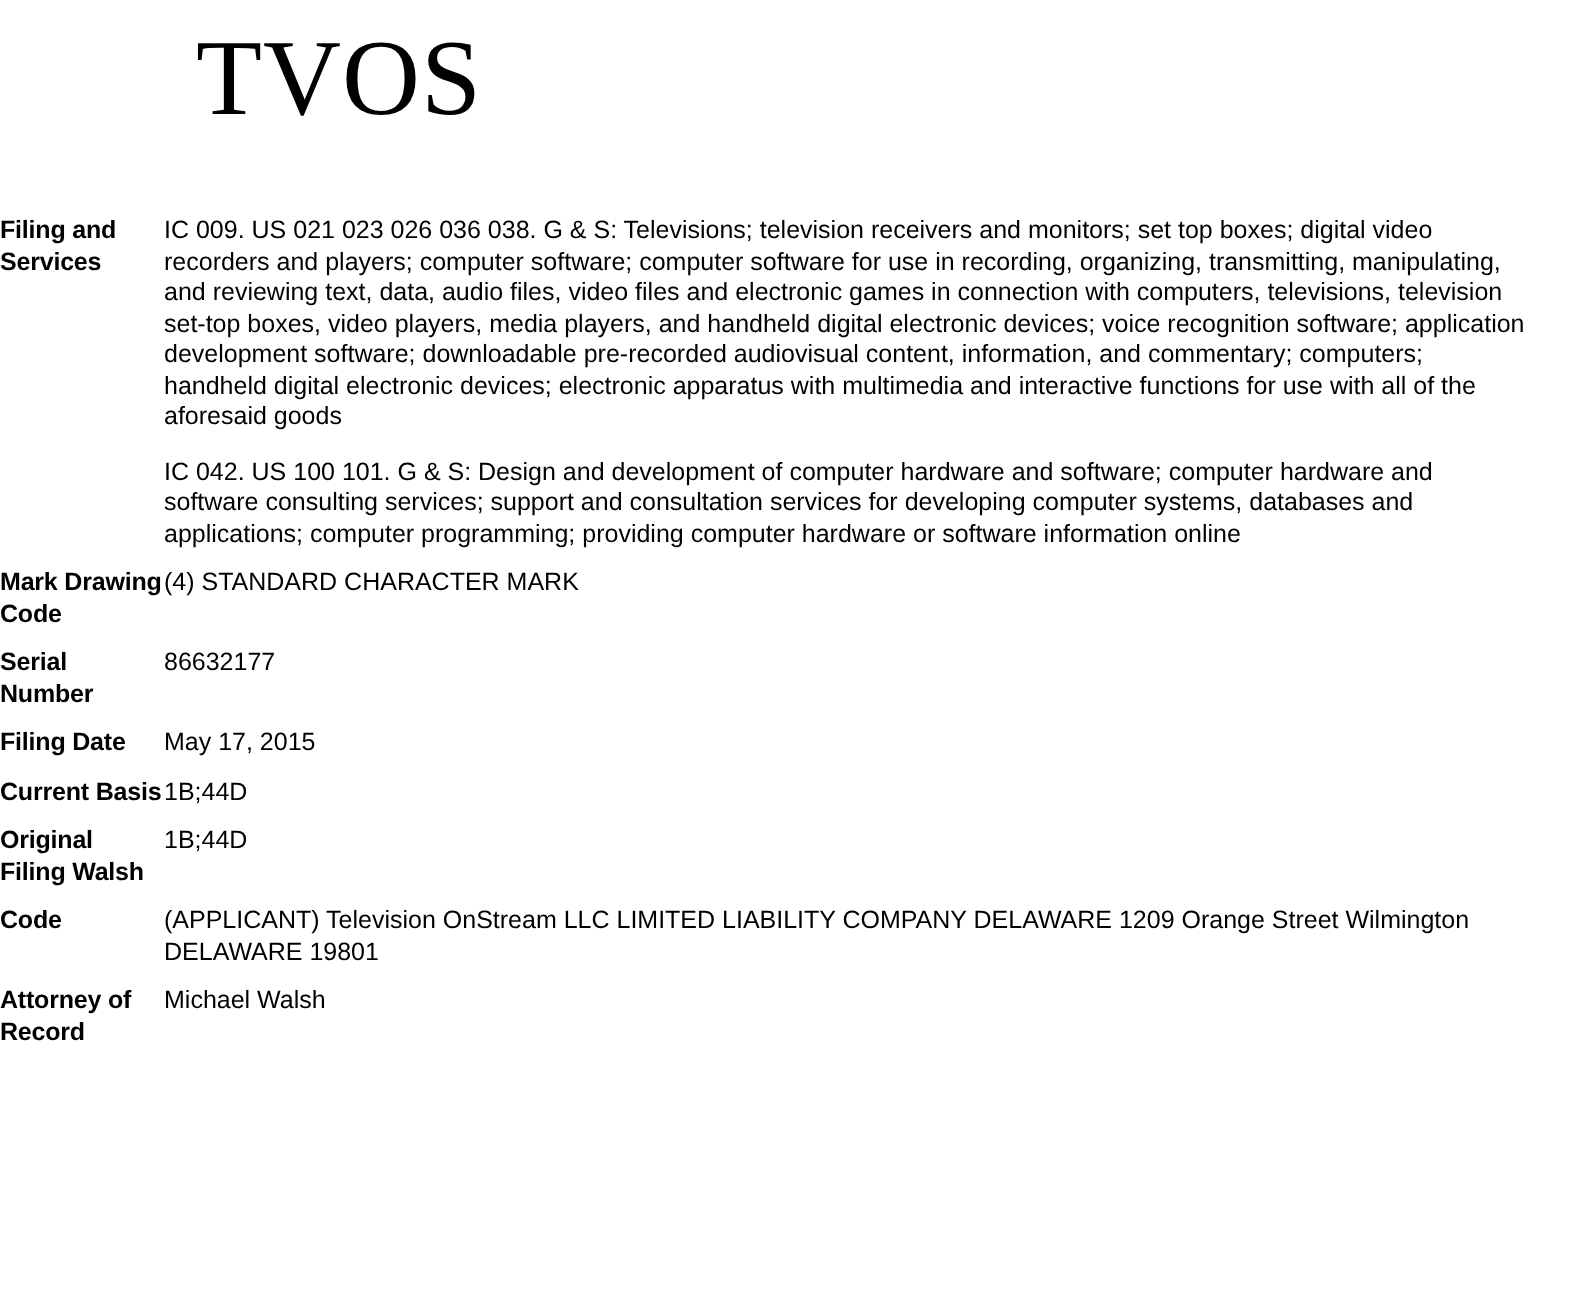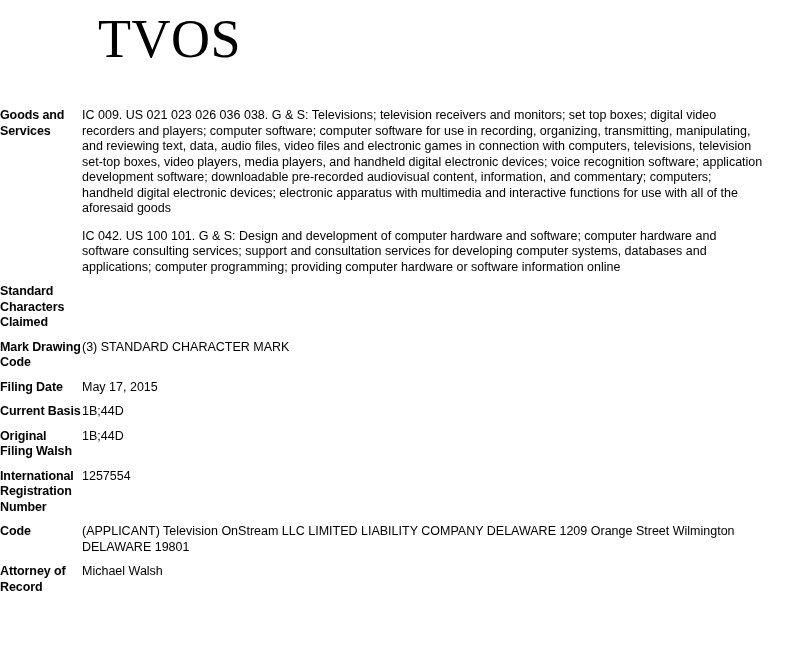--- a/index.html
+++ b/index.html
@@ -66,49 +66,45 @@
 </head>
 <body>
 
 <div class="page">
 
   <div class="mark-title">TVOS</div>
 
   <table class="fields">
     <tbody>
       <tr>
-        <td class="label tall-label">Goods and Services</td>
+        <td class="label tall-label">Filing and Services</td>
         <td class="value">
           <p class="para">IC 009. US 021 023 026 036 038. G &amp; S: Televisions; television receivers and monitors; set top boxes; digital video recorders and players; computer software; computer software for use in recording, organizing, transmitting, manipulating, and reviewing text, data, audio files, video files and electronic games in connection with computers, televisions, television set-top boxes, video players, media players, and handheld digital electronic devices; voice recognition software; application development software; downloadable pre-recorded audiovisual content, information, and commentary; computers; handheld digital electronic devices; electronic apparatus with multimedia and interactive functions for use with all of the aforesaid goods</p>
           <p class="para">IC 042. US 100 101. G &amp; S: Design and development of computer hardware and software; computer hardware and software consulting services; support and consultation services for developing computer systems, databases and applications; computer programming; providing computer hardware or software information online</p>
         </td>
       </tr>
       <tr>
-        <td class="label tall-label">Standard Characters Claimed</td>
-        <td class="value"></td>
+        <td class="label tall-label">Mark Drawing Code</td>
+        <td class="value">(4) STANDARD CHARACTER MARK</td>
       </tr>
       <tr>
-        <td class="label tall-label">Mark Drawing Code</td>
-        <td class="value">(3) STANDARD CHARACTER MARK</td>
+        <td class="label tall-label">Serial Number</td>
+        <td class="value">86632177</td>
       </tr>
       <tr>
         <td class="label">Filing Date</td>
         <td class="value">May 17, 2015</td>
       </tr>
       <tr>
         <td class="label tall-label">Current Basis</td>
         <td class="value">1B;44D</td>
       </tr>
       <tr>
         <td class="label tall-label">Original Filing Walsh</td>
         <td class="value">1B;44D</td>
-      </tr>
-      <tr>
-        <td class="label tall-label">International Registration Number</td>
-        <td class="value">1257554</td>
       </tr>
       <tr>
         <td class="label">Code</td>
         <td class="value">(APPLICANT) Television OnStream LLC LIMITED LIABILITY COMPANY DELAWARE 1209 Orange Street Wilmington DELAWARE 19801</td>
       </tr>
       <tr>
         <td class="label tall-label">Attorney of Record</td>
         <td class="value">Michael Walsh</td>
       </tr>
 

